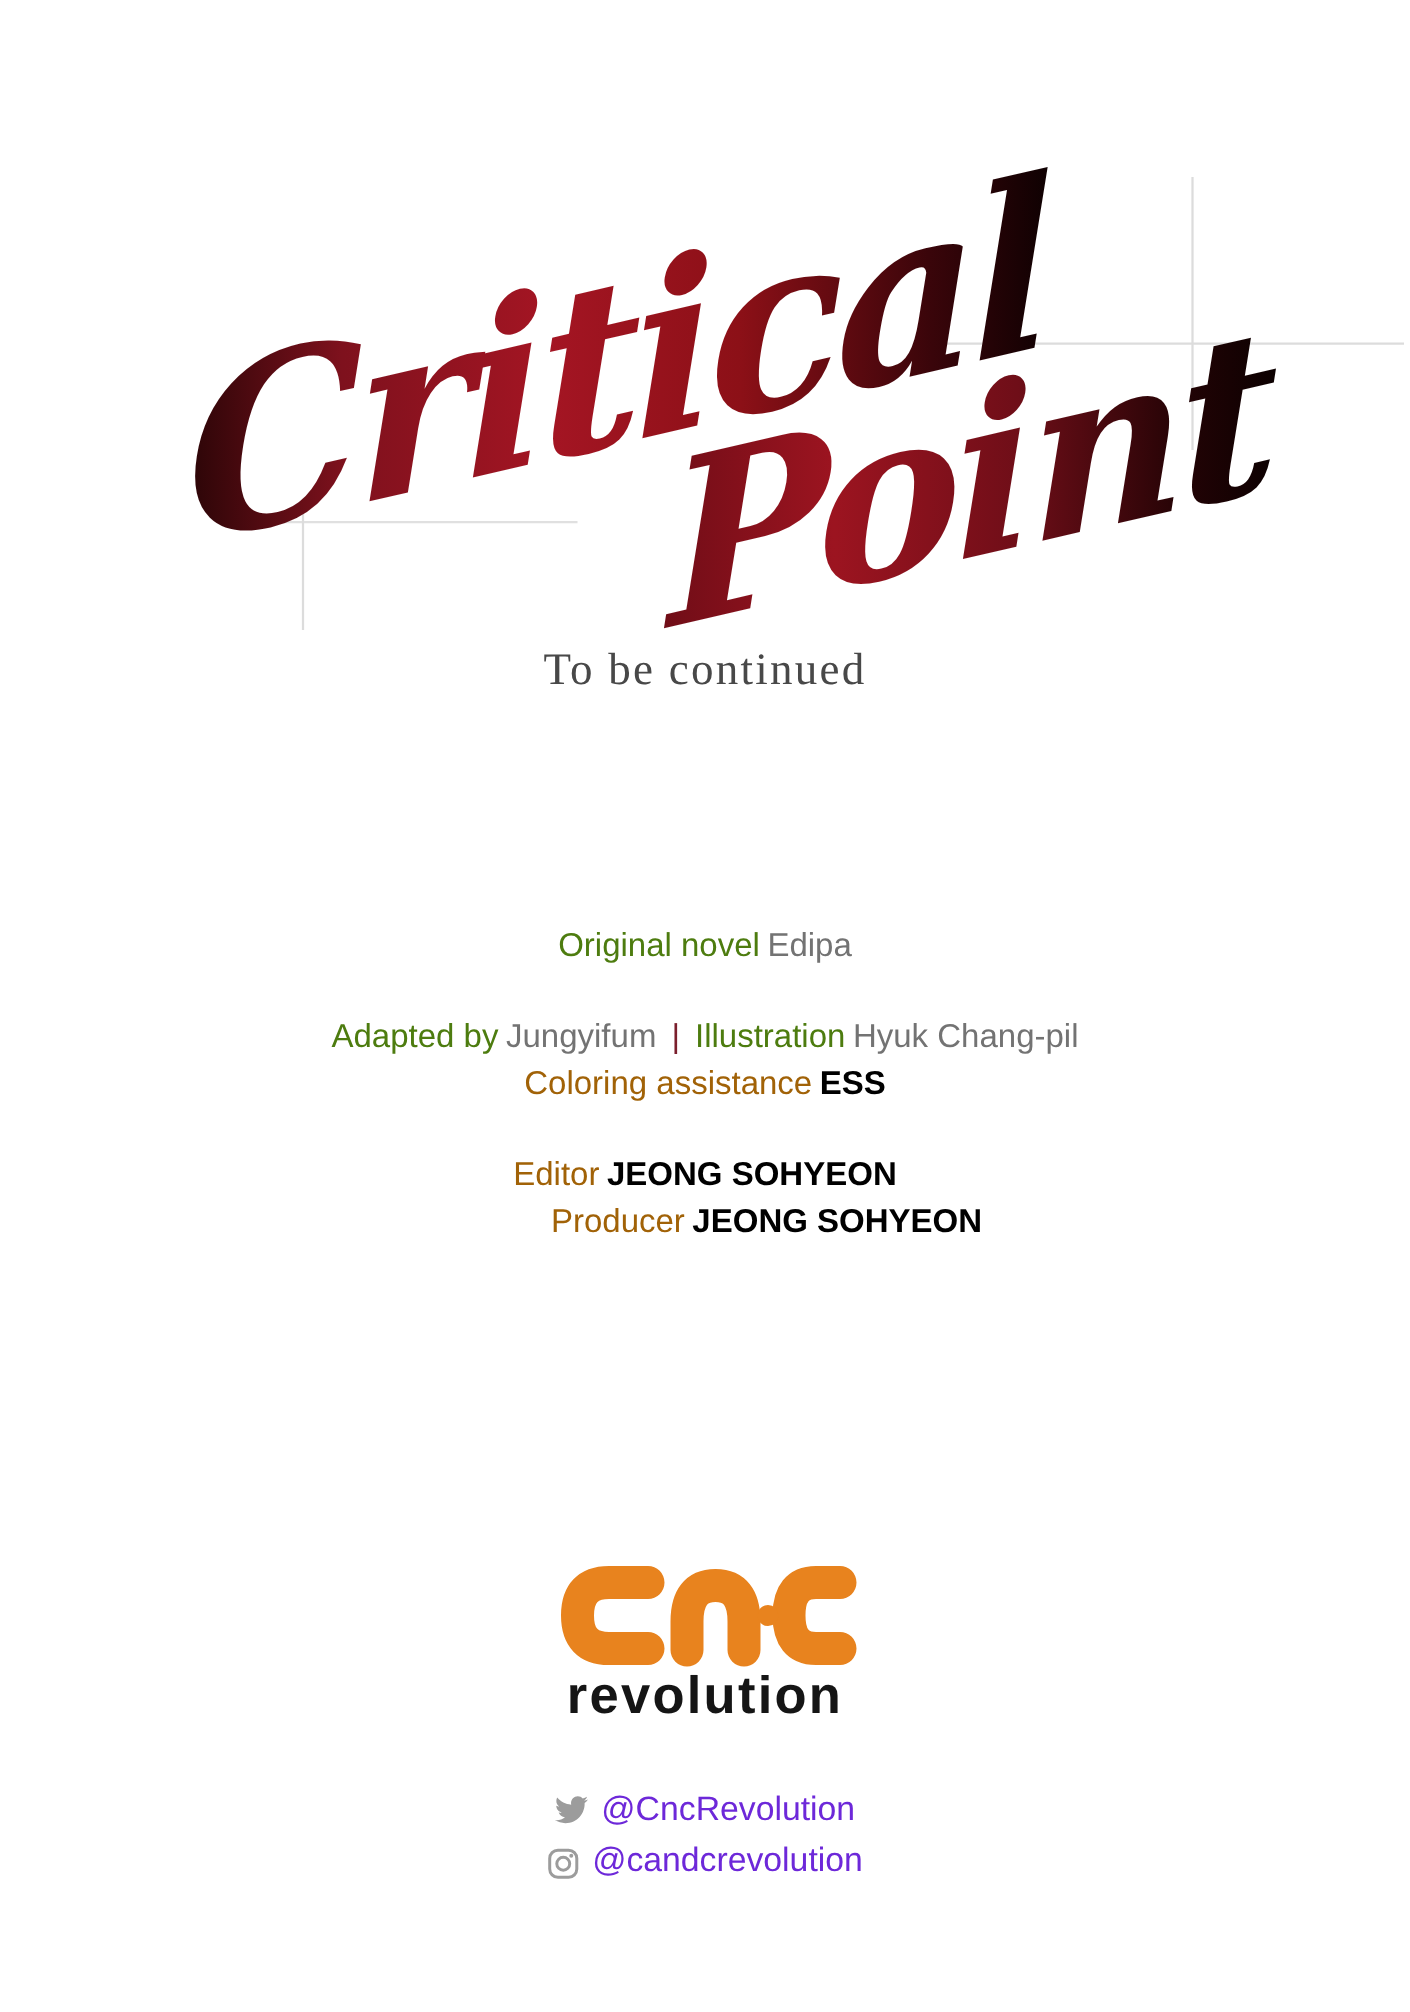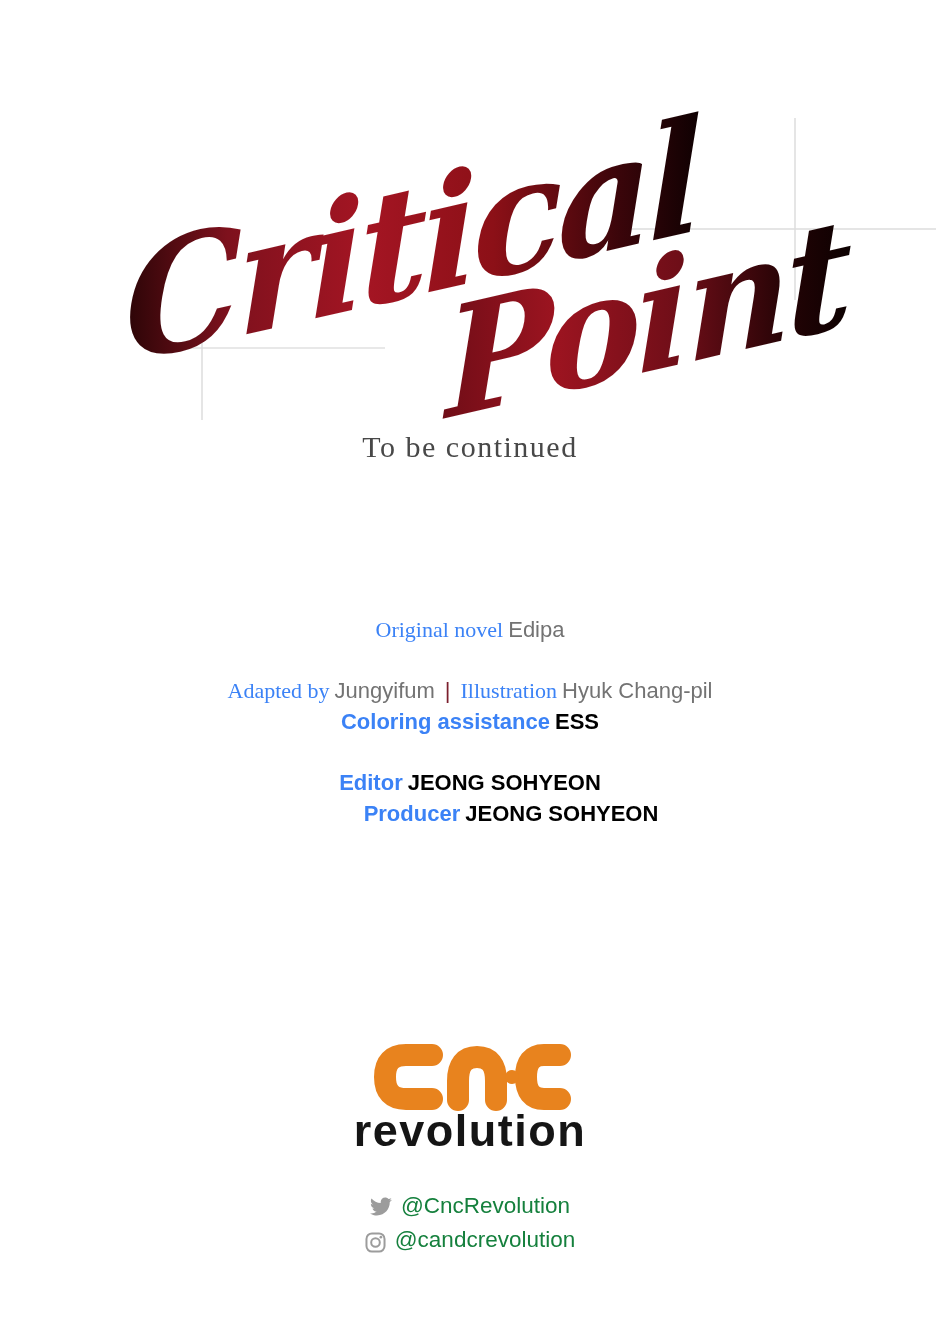--- a/index.html
+++ b/index.html
@@ -17,42 +17,42 @@
     font-family:"Liberation Serif", "DejaVu Serif", serif;
     font-size:30px;line-height:34px;letter-spacing:1.5px;
     color:#484848;
   }
   .credit-line{
     position:absolute;left:0;width:940px;margin:0;
     text-align:center;
     font-size:22px;line-height:27px;
     color:#6a6a6a;
   }
-  .lbl-maroon{color:#3b82f6;font-weight:500;margin-right:5px;font-family:Liberation Serif, serif;}
+  .lbl-maroon{color:#4d7c0f;font-weight:500;margin-right:5px;}
   .name-gray{color:#737373;font-weight:400;}
   .sep-maroon{color:#7b1f2d;padding:0 10px;font-weight:400;}
-  .lbl-gray{color:#3b82f6;font-weight:700;margin-right:5px;}
+  .lbl-gray{color:#a16207;font-weight:400;margin-right:5px;}
   .name-dark{color:#000000;font-weight:600;}
   .credit-1{top:616px;}
   .credit-2{top:677px;}
   .credit-3{top:708px;}
   .credit-4{top:769px;}
   .credit-5{top:800px;margin-left:41px;}
   .credit-6{top:831px;}
   .cnc-logo-svg{position:absolute;left:372px;top:1041px;}
   .cnc-sub{
     position:absolute;left:0;top:1111px;width:940px;
     text-align:center;
-    font-size:45px;line-height:40px;font-weight:700;letter-spacing:1.5px;
+    font-size:35px;line-height:40px;font-weight:700;letter-spacing:1.5px;
     color:#151515;
   }
   .social-row{
     position:absolute;left:0;width:940px;height:28px;
     display:flex;align-items:center;justify-content:center;gap:9px;
-    font-size:22.5px;color:#15803d;
+    font-size:22.5px;color:#6d28d9;
     text-decoration:none;cursor:pointer;
   }
   .social-row.tw{top:1192px;}
   .social-row.ig{top:1225px;align-items:flex-end;}
   .social-icon{display:inline-flex;align-items:center;}
 </style>
 </head>
 <body>
 
 <div class="page">

